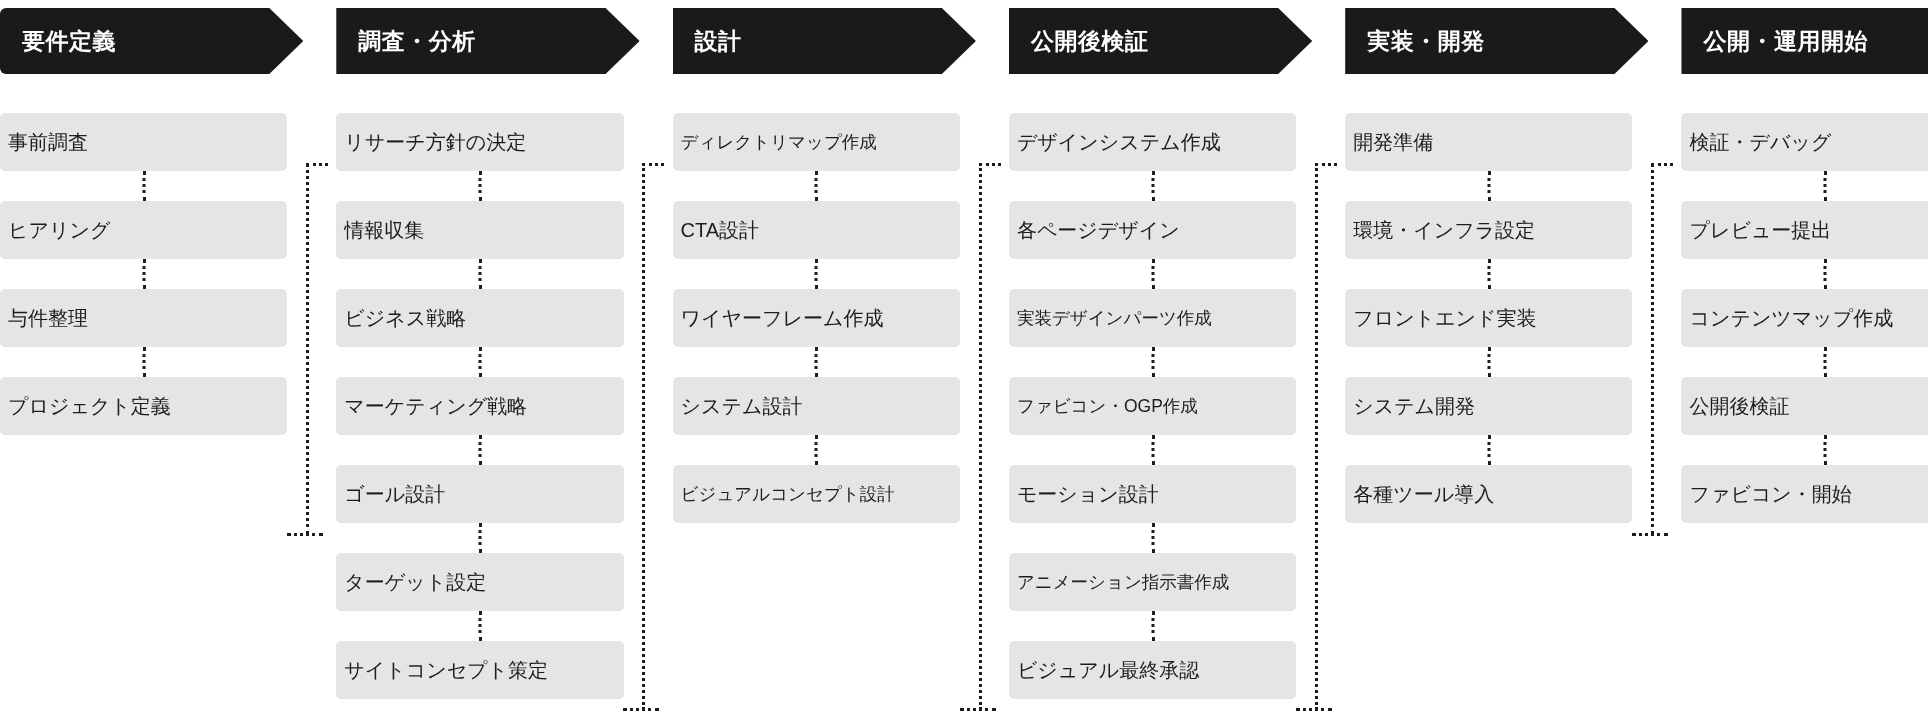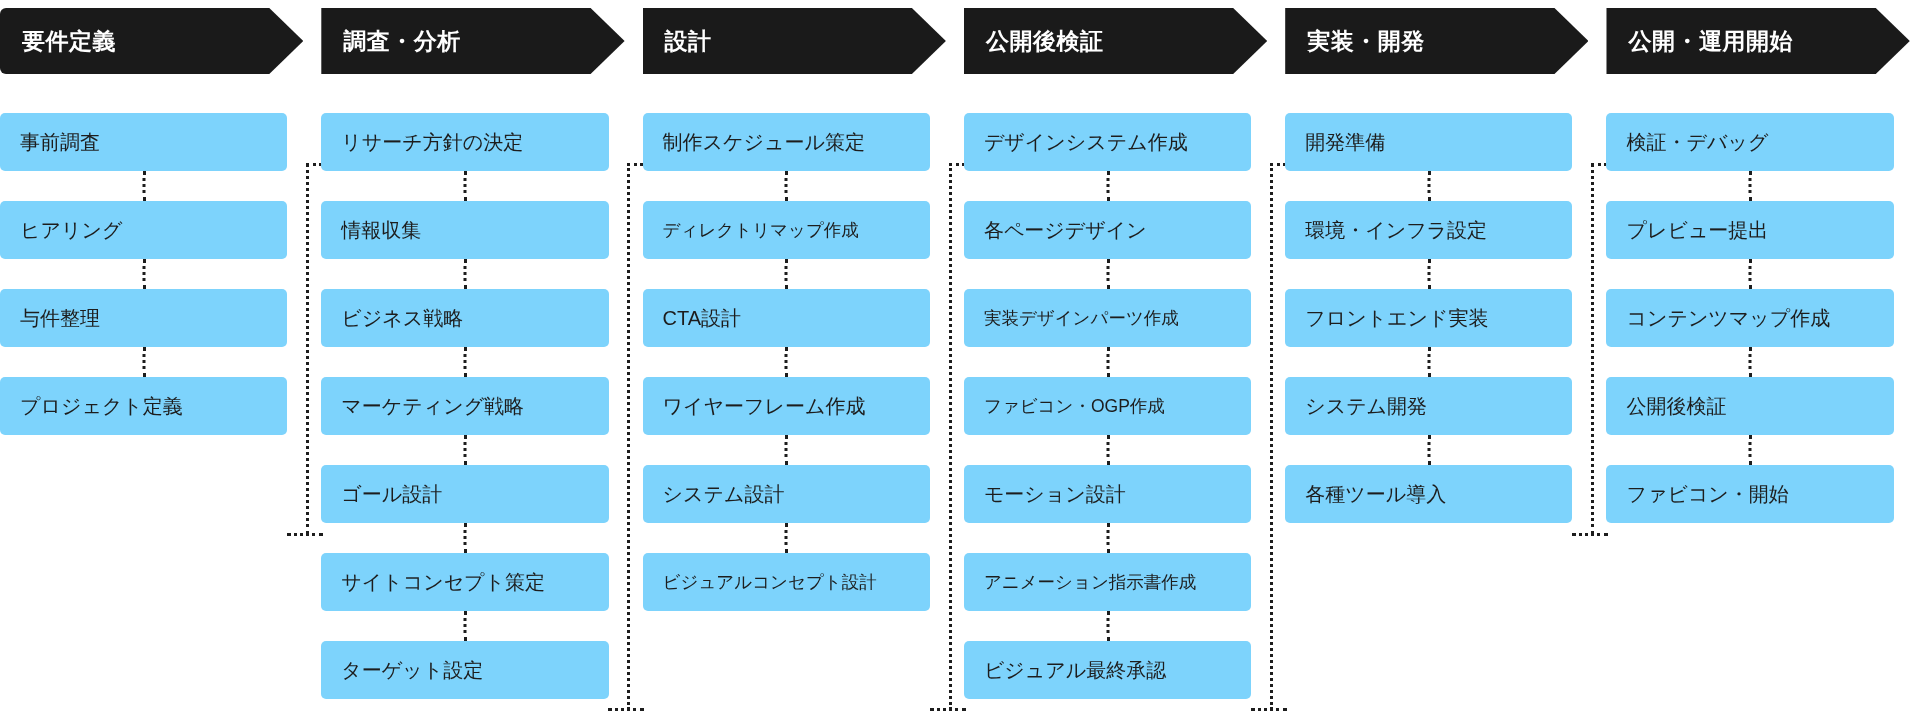--- a/index.html
+++ b/index.html
@@ -12,21 +12,21 @@
   #board {
     position: relative;
     width: 1928px;
     height: 718px;
     overflow: hidden;
   }
   .columns {
     display: flex;
     align-items: flex-start;
     padding: 8px 0 0 0;
-    gap: 0;
+    gap: 15px;
   }
   .column {
     position: relative;
     width: 321.3px;
     flex: 0 0 321.3px;
     padding: 0 0 0 0;
   }
   
   .phase-header {
     position: relative;
@@ -48,26 +48,26 @@
   }
   
   .tasks {
     position: relative;
     margin-top: 39px;
     padding-right: 34px;
   }
   .column:first-child .tasks { padding-left: 0; }
   .task {
     position: relative;
-    background: #7dd3fc;
+    background: #e5e5e5;
     border-radius: 5px;
     height: 58px;
     display: flex;
     align-items: center;
-    padding: 0 20px;
+    padding: 0 8px;
     margin-bottom: 30px;
     font-size: 20px;
     color: #1d1d1d;
     line-height: 1.3;
   }
   .task.small { font-size: 17.5px; }
   .task:last-child { margin-bottom: 0; text-align: center; }
   
   .task::after {
     content: "";
@@ -137,39 +137,36 @@
         <div class="task">
             <span>ビジネス戦略</span>
           </div>
         <div class="task">
             <span>マーケティング戦略</span>
           </div>
         <div class="task">
             <span>ゴール設計</span>
           </div>
         <div class="task">
+            <span>ターゲット設定</span>
+          </div>
+        <div class="task">
             <span>サイトコンセプト策定</span>
-          </div>
-        <div class="task">
-            <span>ターゲット設定</span>
           </div>
       </div>
       <div class="col-link" style="left:287px; top:700px; width:36px;"></div>
       <div class="v-link" style="left:306px; top:155px; height:547px;"></div>
       <div class="col-link" style="left:306px; top:155px; width:22px;"></div>
     </div>
 
     <div class="column">
       <div class="phase-header">
         <span>設計</span>
       </div>
       <div class="tasks">
-        <div class="task">
-            <span>制作スケジュール策定</span>
-          </div>
         <div class="task small">
             <span>ディレクトリマップ作成</span>
           </div>
         <div class="task">
             <span>CTA設計</span>
           </div>
         <div class="task">
             <span>ワイヤーフレーム作成</span>
           </div>
         <div class="task">

